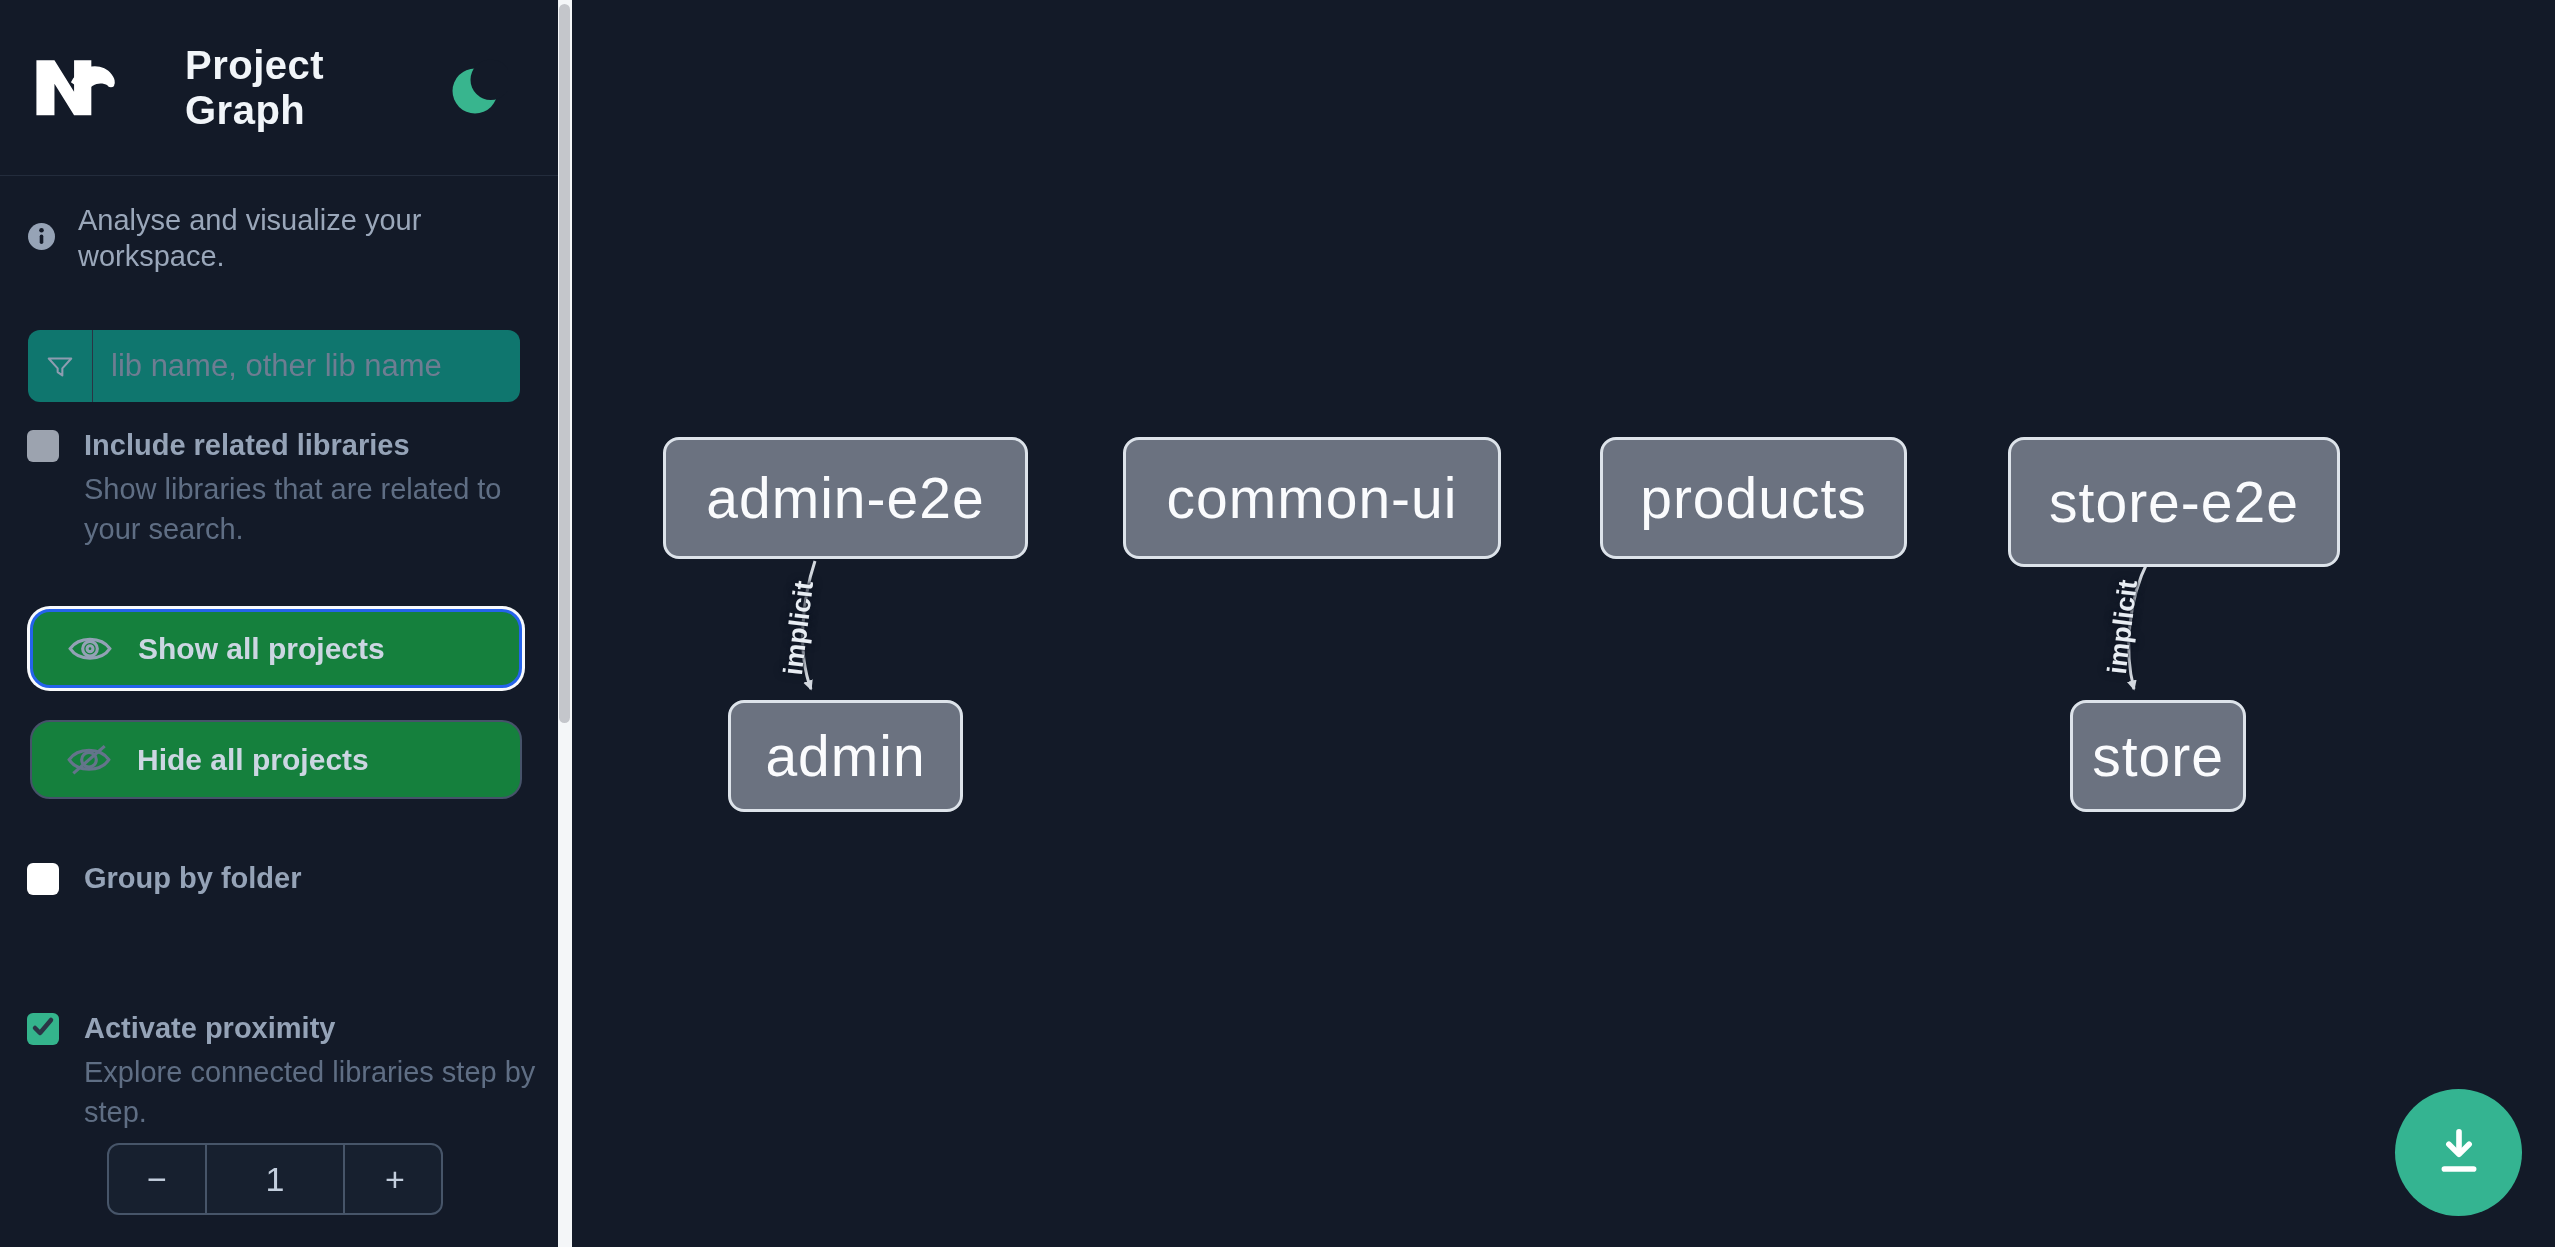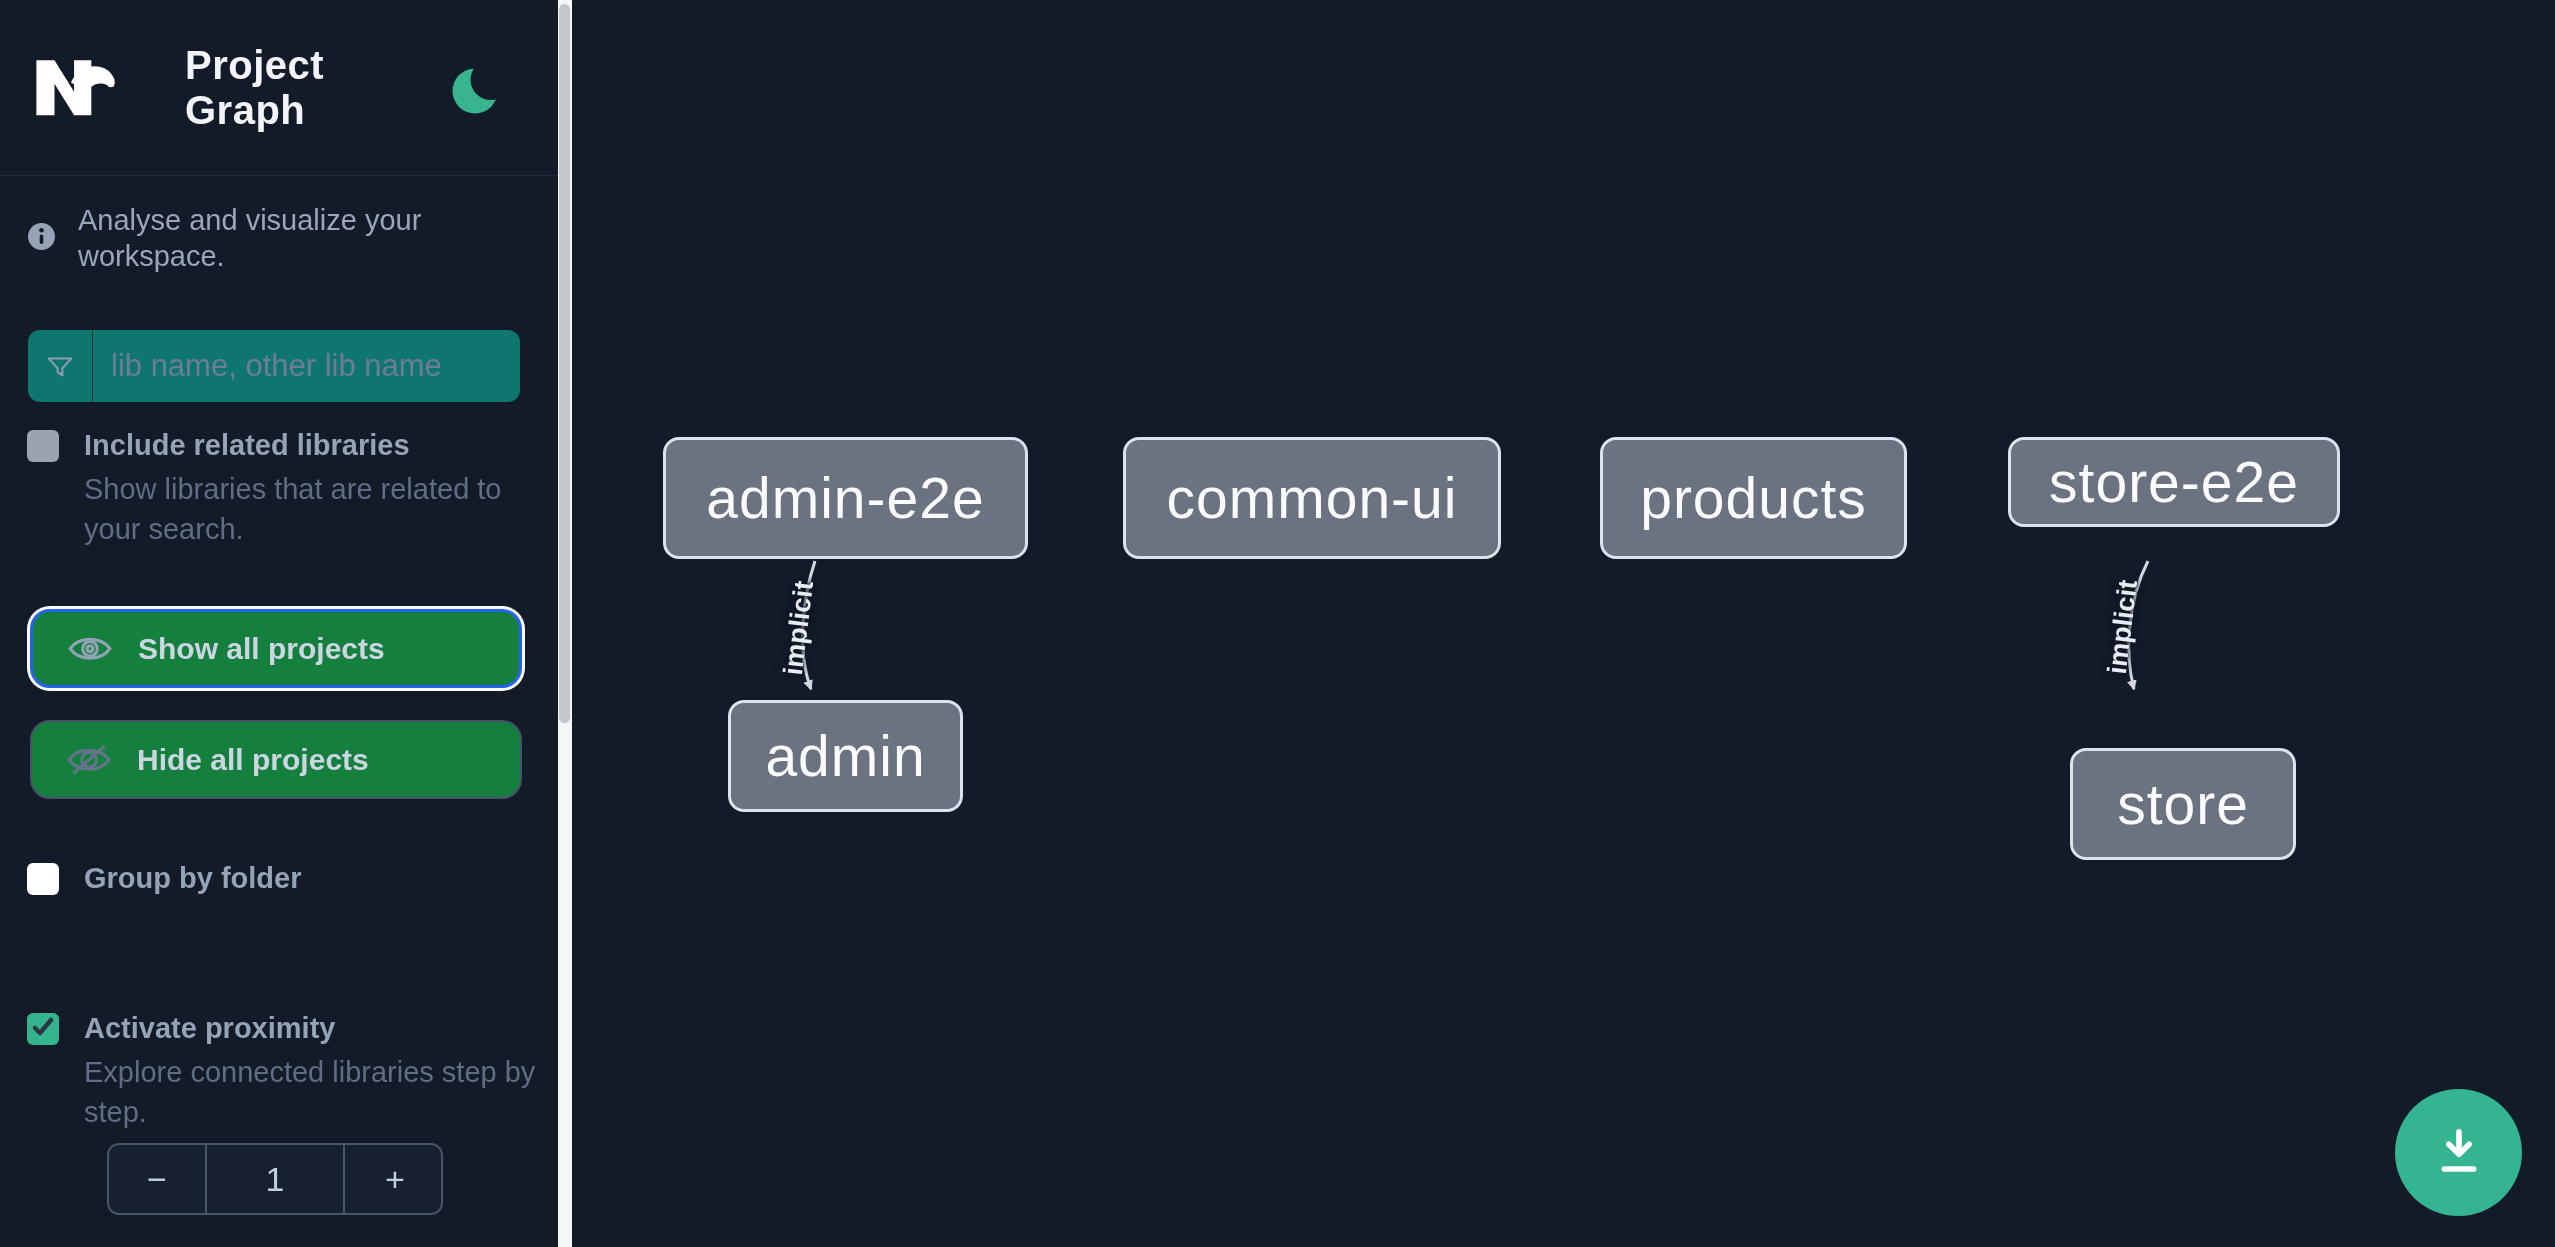--- a/index.html
+++ b/index.html
@@ -64,23 +64,23 @@
 
   
   .graph{position:absolute;left:572px;top:0;width:1983px;height:1247px;background:#131a28;}
   .edges{position:absolute;left:0;top:0;width:1983px;height:1247px;}
   .node{position:absolute;box-sizing:border-box;background:#6b7280;border:3px solid #dde3ea;
     border-radius:16px;color:#fafbfd;display:flex;align-items:center;justify-content:center;
     font-size:57px;font-weight:400;letter-spacing:1px;cursor:pointer;}
   .n-admin-e2e{left:91px;top:437px;width:365px;height:122px;}
   .n-common-ui{left:551px;top:437px;width:378px;height:122px;}
   .n-products{left:1028px;top:437px;width:307px;height:122px;}
-  .n-store-e2e{left:1436px;top:437px;width:332px;height:90px;}
+  .n-store-e2e{left:1436px;top:437px;width:332px;height:130px;}
   .n-admin{left:156px;top:700px;width:235px;height:112px;}
-  .n-store{left:1498px;top:700px;width:226px;height:112px;margin-top:48px;}
+  .n-store{left:1498px;top:700px;width:176px;height:112px;}
 
   .edge-label{position:absolute;transform:translate(-50%,-50%) rotate(-83deg);
     font-size:27px;font-weight:600;color:#e8edf3;white-space:nowrap;
     text-shadow:0 0 8px #131a28,0 0 4px #131a28,0 0 2px #131a28;}
   .el-1{left:227px;top:628px;}
   .el-2{left:1551px;top:627px;}
 
   .fab{position:absolute;left:1823px;top:1089px;width:127px;height:127px;border-radius:50%;
     background:#34b491;border:none;display:flex;align-items:center;justify-content:center;cursor:pointer;}
   .fab svg{width:54px;height:54px;}

